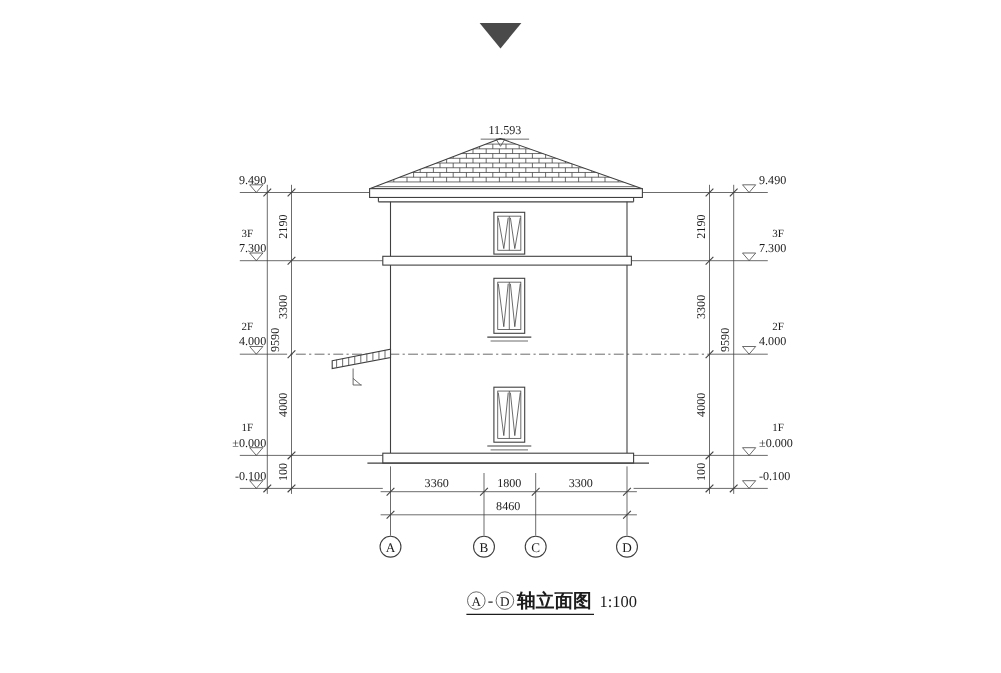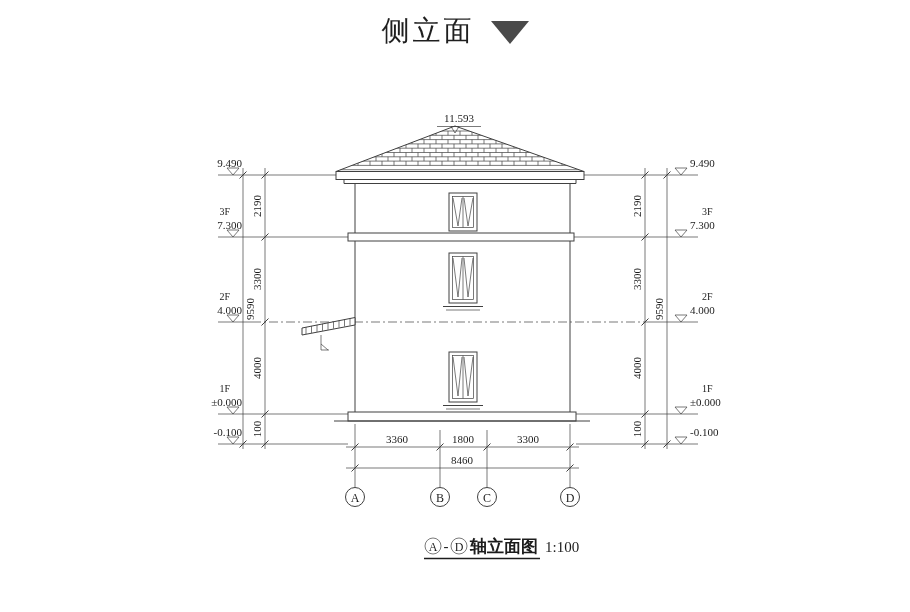--- a/index.html
+++ b/index.html
@@ -21,21 +21,20 @@
   .axl{font:12px "Liberation Serif",serif;}
   .cap{font:600 17px "DejaVu Sans",sans-serif;}
   .capn{font:15px "Liberation Serif",serif;}
 </style>
 </head>
 <body>
 
 <div id="stage">
 
   <div class="titlebar">
-    <span class="t">侧立面</span>
     <span class="tri"></span>
   </div>
 
   <svg width="910" height="612" viewBox="0 0 910 612">
     <defs>
       <clipPath id="roofClip">
           <polygon points="455,126 336,171.5 584,171.5"></polygon>
         </clipPath>
     </defs>
 

